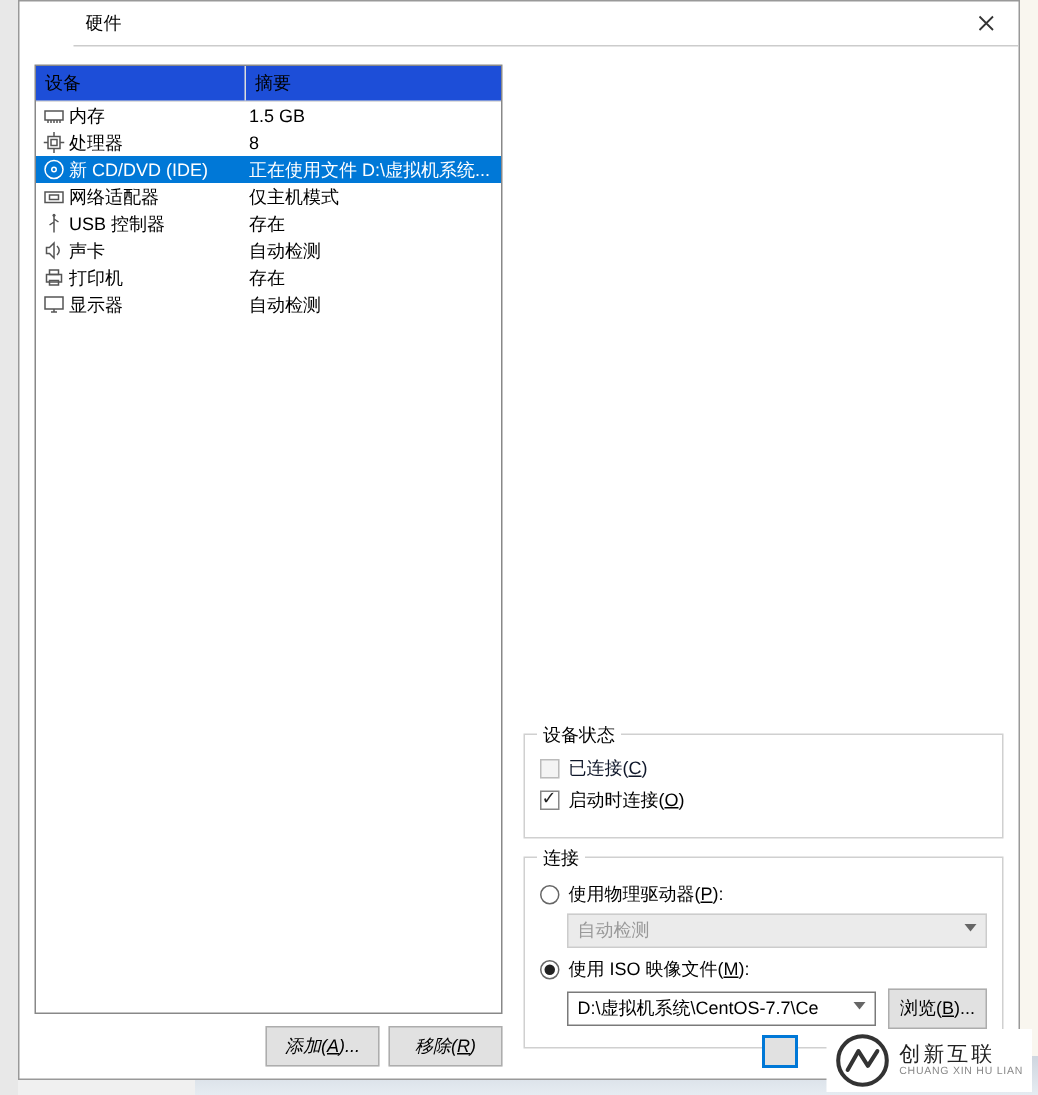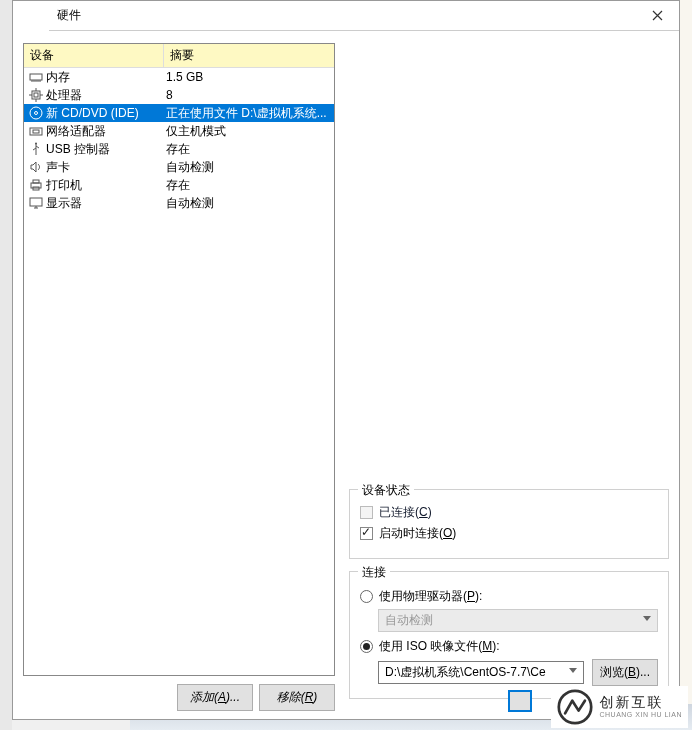--- a/index.html
+++ b/index.html
@@ -6,21 +6,21 @@
     body { background: #f0f0f0; width: 692px; height: 730px; overflow: hidden; position: relative; }
     .bg-strip-left { position: absolute; left: 0; top: 0; width: 12px; height: 730px; background: #e8e8e8; z-index: 0; }
     .bg-strip-right { position: absolute; right: 0; top: 0; width: 12px; height: 730px; background: #f9f6ef; z-index: 0; }
     .dialog { position: absolute; left: 12px; top: 0; width: 668px; height: 720px; background: #ffffff; border: 1px solid #999; z-index: 2; }
     .titlebar { height: 30px; border-bottom: 1px solid #ccc; display: flex; align-items: center; padding: 0 4px 0 8px; margin-left: 36px; }
     .titlebar-text { flex: 1; font-size: 12px; color: #000; }
     .close-btn { width: 36px; height: 28px; display: flex; align-items: center; justify-content: center; cursor: pointer; }
     .body { display: flex; padding: 12px 10px 8px 10px; gap: 14px; height: calc(100% - 30px); }
     .left-col { width: 312px; display: flex; flex-direction: column; }
     .table-wrap { border: 1px solid #888; flex: 1; background: #fff; }
-    .thead { display: flex; background: #fef9c3; border-bottom: 1px solid #ddd; }
+    .thead { display: flex; background: #1d4ed8; border-bottom: 1px solid #ddd; }
     .th { padding: 3px 6px; font-size: 12px; border-right: 1px solid #ddd; }
     .th.dev { width: 140px; }
     .th.sum { flex: 1; border-right: none; }
     .tbody { }
     .tr { display: flex; align-items: center; height: 18px; padding: 0 2px; }
     .tr .icon { width: 16px; height: 16px; display: inline-flex; align-items: center; justify-content: center; color: #555; margin-right: 2px; }
     .tr .dev { width: 138px; display: flex; align-items: flex-start; overflow: hidden; white-space: nowrap; padding-left: 2px;}
     .tr .sum { flex: 1; white-space: nowrap; overflow: hidden; text-overflow: ellipsis; padding-left: 2px;}
     .tr.sel { background: #0078d7; color: #fff; }
     .tr.sel .icon { color: #fff; }

